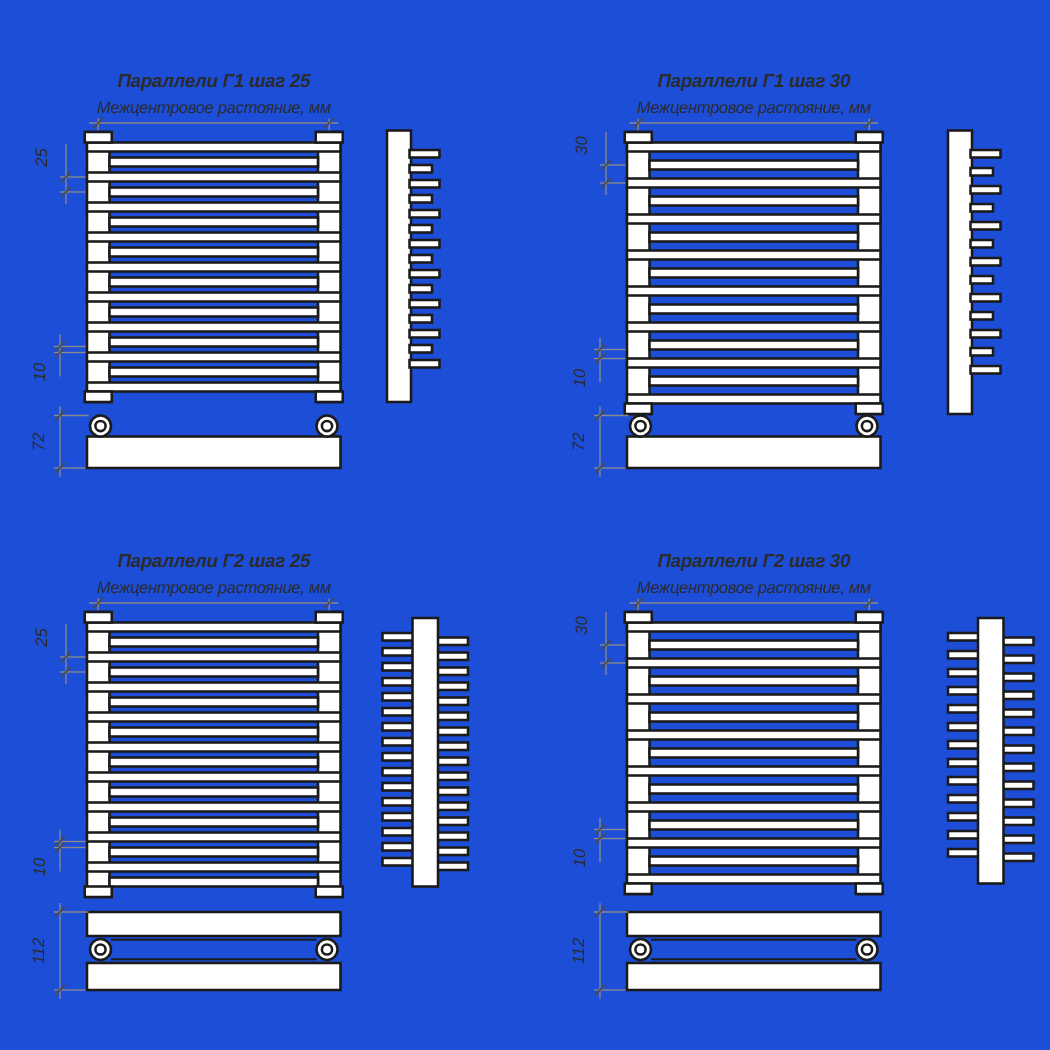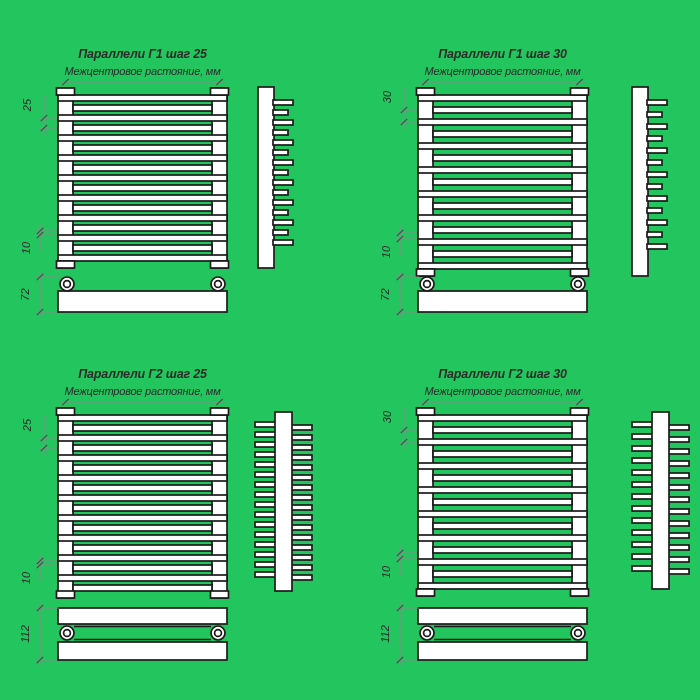--- a/index.html
+++ b/index.html
@@ -1,19 +1,19 @@
 <!DOCTYPE html>
 <html><head>
 <meta charset="utf-8">
 <style>
   html,body{margin:0;padding:0;background:#fff;}
   #canvas{
     position:relative;
     width:700px;height:700px;
-    background:#22c55e;
+    background:#1d4ed8;
     overflow:hidden;
     font-family:"Liberation Sans",sans-serif;
   }
   svg text{
     font-family:"Liberation Sans",sans-serif;
     font-style:italic;
     fill:#2b2b2b;
     text-anchor:middle;
   }
   svg .title{font-size:12.5px;font-weight:bold;letter-spacing:-0.2px;}

